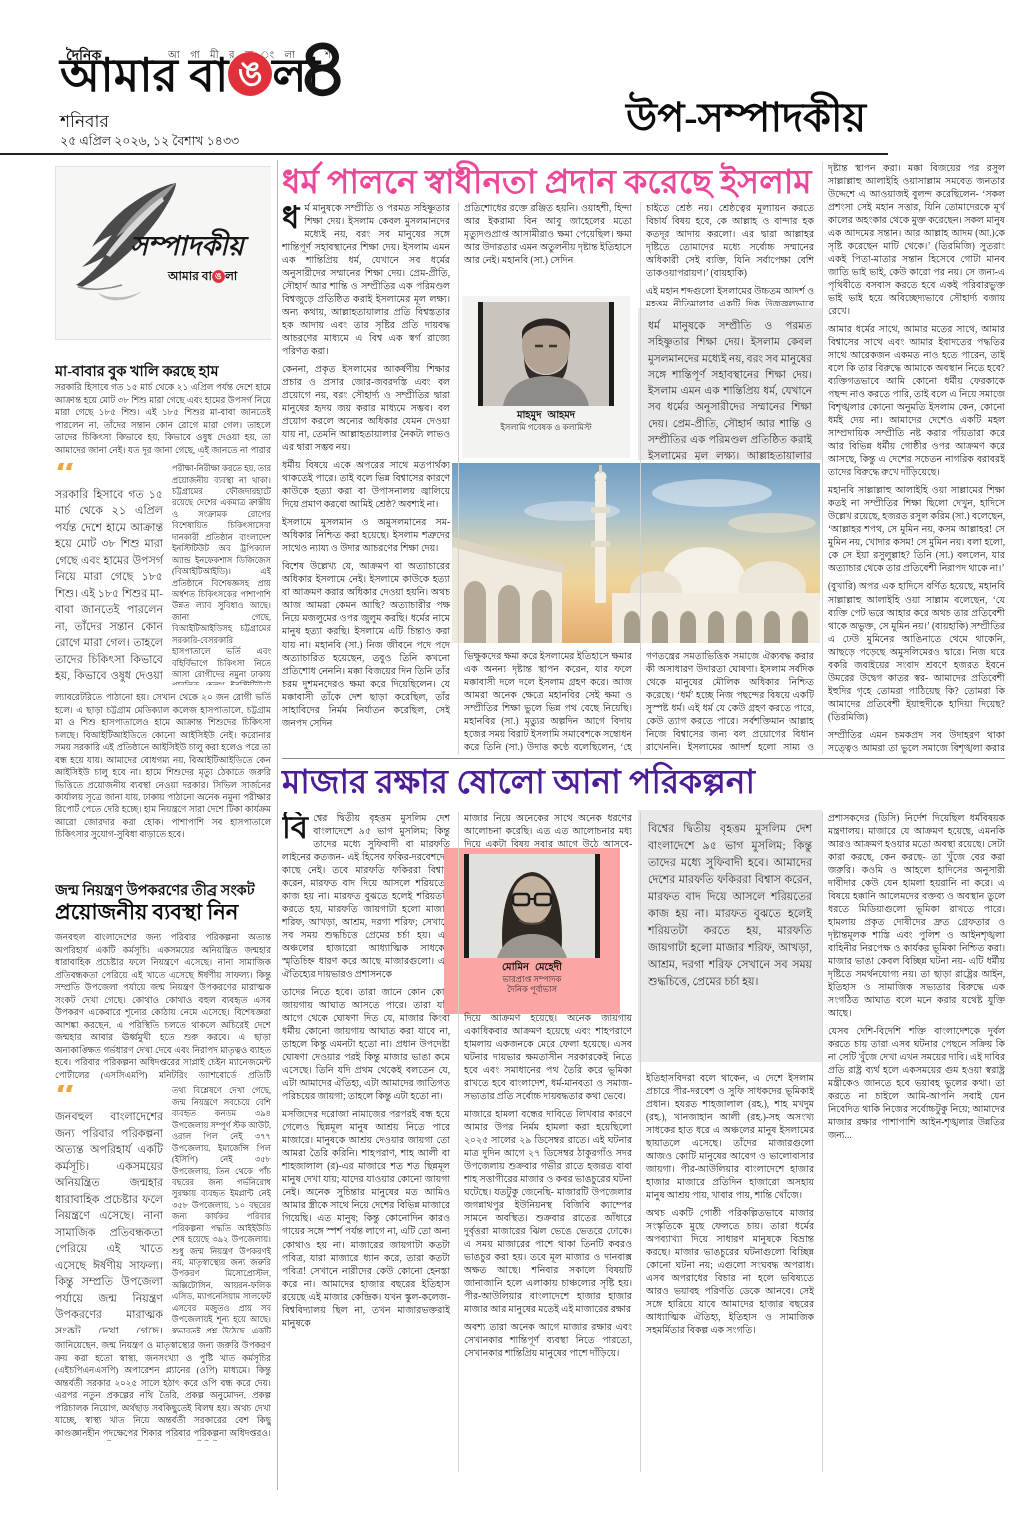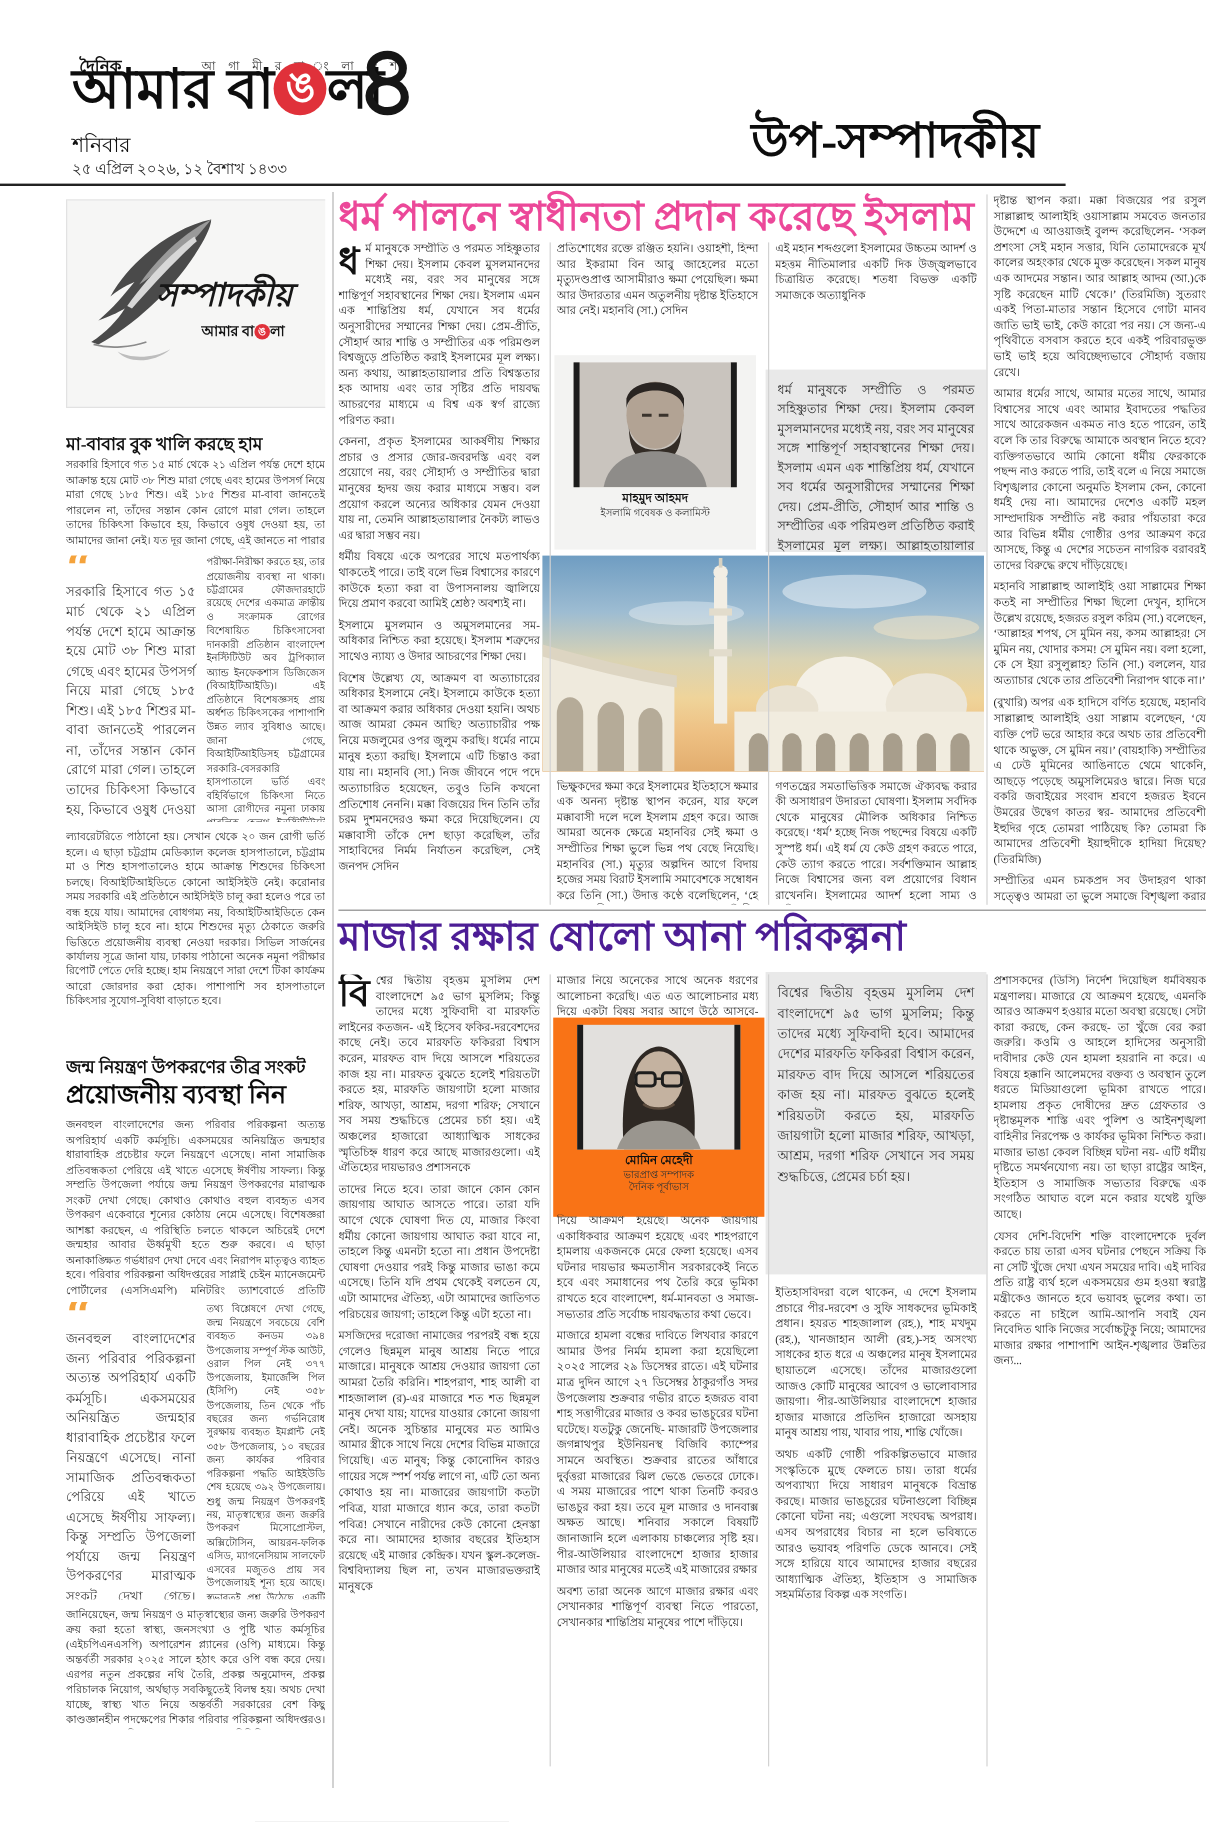--- a/index.html
+++ b/index.html
@@ -62,24 +62,24 @@
   .cr6{left:822px;top:812px;height:660px;}
   .art-divider{position:absolute;left:282px;top:758px;width:723px;height:1px;background:#8a8a8a;}
   
   .graybox{position:absolute;background:#e9e9e9;padding:10px 10px;font-size:10.5px;line-height:1.55;
         color:#333;text-align:justify;overflow:hidden;}
   .gb1{left:638px;top:308px;width:164px;height:132px;}
   .gb2{left:638px;top:810px;width:164px;height:232px;font-size:11px;}
   
   .authorbox{position:absolute;background:#f3f3f2;text-align:center;padding:6px 8px 4px 8px;}
   .ab1{left:462px;top:296px;width:152px;height:152px;}
-  .ab2{left:461px;top:848px;width:160px;height:156px;background:#f97316;}
+  .ab2{left:444px;top:848px;width:160px;height:156px;background:#fca5a5;}
   .aphoto{width:126px;height:104px;margin:0 auto;background:#cfcac4;position:relative;overflow:hidden;
         border-left:5px solid #1c1c1c;border-right:5px solid #1c1c1c;}
-  .aname{font-size:10px;font-weight:bold;color:#111;margin-top:4px;line-height:1.25;}
+  .aname{font-size:10px;font-weight:bold;color:#111;margin-top:4px;line-height:1.25;font-family:Liberation Mono, monospace;}
   .arole{font-size:8.4px;color:#333;line-height:1.3;}
   
   .mosque{position:absolute;left:452px;top:463px;width:368px;height:180px;overflow:hidden;
         background:linear-gradient(180deg,#6f9dc2 0%,#9dbcd2 26%,#d9d3b4 48%,#efd49a 66%,#eec083 82%,#e2ad6e 100%);}
   .mosque svg{position:absolute;left:0;top:0;}
 </style>
 </head>
 <body>
 
 <div class="page">
@@ -161,20 +161,21 @@
         <path d="M41,52 C41,80 85,80 85,52 C85,74 78,84 63,84 C48,84 41,74 41,52 Z" fill="#332c26"></path>
         <path d="M20,104 C24,82 44,74 63,74 C82,74 102,82 106,104 Z" fill="#8e8c89"></path>
         <path d="M52,44 h8 M66,44 h8" stroke="#3a332c" stroke-width="2.5"></path>
       </svg>
     </div>
     <div class="aname">মাহমুদ আহমদ</div>
     <div class="arole">ইসলামি গবেষক ও কলামিস্ট</div>
   </div>
 
   <div class="col a1c3t">
+    <p>চাইতে শ্রেষ্ঠ নয়। শ্রেষ্ঠত্বের মূল্যায়ন করতে বিচার্য বিষয় হবে, কে আল্লাহ ও বান্দার হক কতদূর আদায় করলো। এর দ্বারা আল্লাহর দৃষ্টিতে তোমাদের মধ্যে সর্বোচ্চ সম্মানের অধিকারী সেই ব্যক্তি, যিনি সর্বাপেক্ষা বেশি তাকওয়াপরায়ণ।’ (বায়হাকি)</p>
     <p>এই মহান শব্দগুলো ইসলামের উচ্চতম আদর্শ ও মহত্তম নীতিমালার একটি দিক উজ্জ্বলভাবে চিত্রায়িত করেছে। শতধা বিভক্ত একটি সমাজকে অত্যাধুনিক</p>
   </div>
 
   <div class="graybox gb1">ধর্ম মানুষকে সম্প্রীতি ও পরমত সহিষ্ণুতার শিক্ষা দেয়। ইসলাম কেবল মুসলমানদের মধ্যেই নয়, বরং সব মানুষের সঙ্গে শান্তিপূর্ণ সহাবস্থানের শিক্ষা দেয়। ইসলাম এমন এক শান্তিপ্রিয় ধর্ম, যেখানে সব ধর্মের অনুসারীদের সম্মানের শিক্ষা দেয়। প্রেম-প্রীতি, সৌহার্দ আর শান্তি ও সম্প্রীতির এক পরিমণ্ডল প্রতিষ্ঠিত করাই ইসলামের মূল লক্ষ্য। আল্লাহতায়ালার প্রতি বিশ্বস্ততার হক আদায় এবং তার সৃষ্টির প্রতি দায়বদ্ধ আচরণের মাধ্যমে এ বিশ্ব এক স্বর্গ রাজ্যে পরিণত করা</div>
 
   <div class="mosque">
     <svg width="368" height="180" viewBox="0 0 368 180">
       <ellipse cx="260" cy="30" rx="60" ry="14" fill="#ffffff" opacity="0.45"></ellipse>
       <ellipse cx="120" cy="48" rx="48" ry="10" fill="#ffffff" opacity="0.35"></ellipse>
       <ellipse cx="320" cy="60" rx="44" ry="10" fill="#f8e8c8" opacity="0.5"></ellipse>

